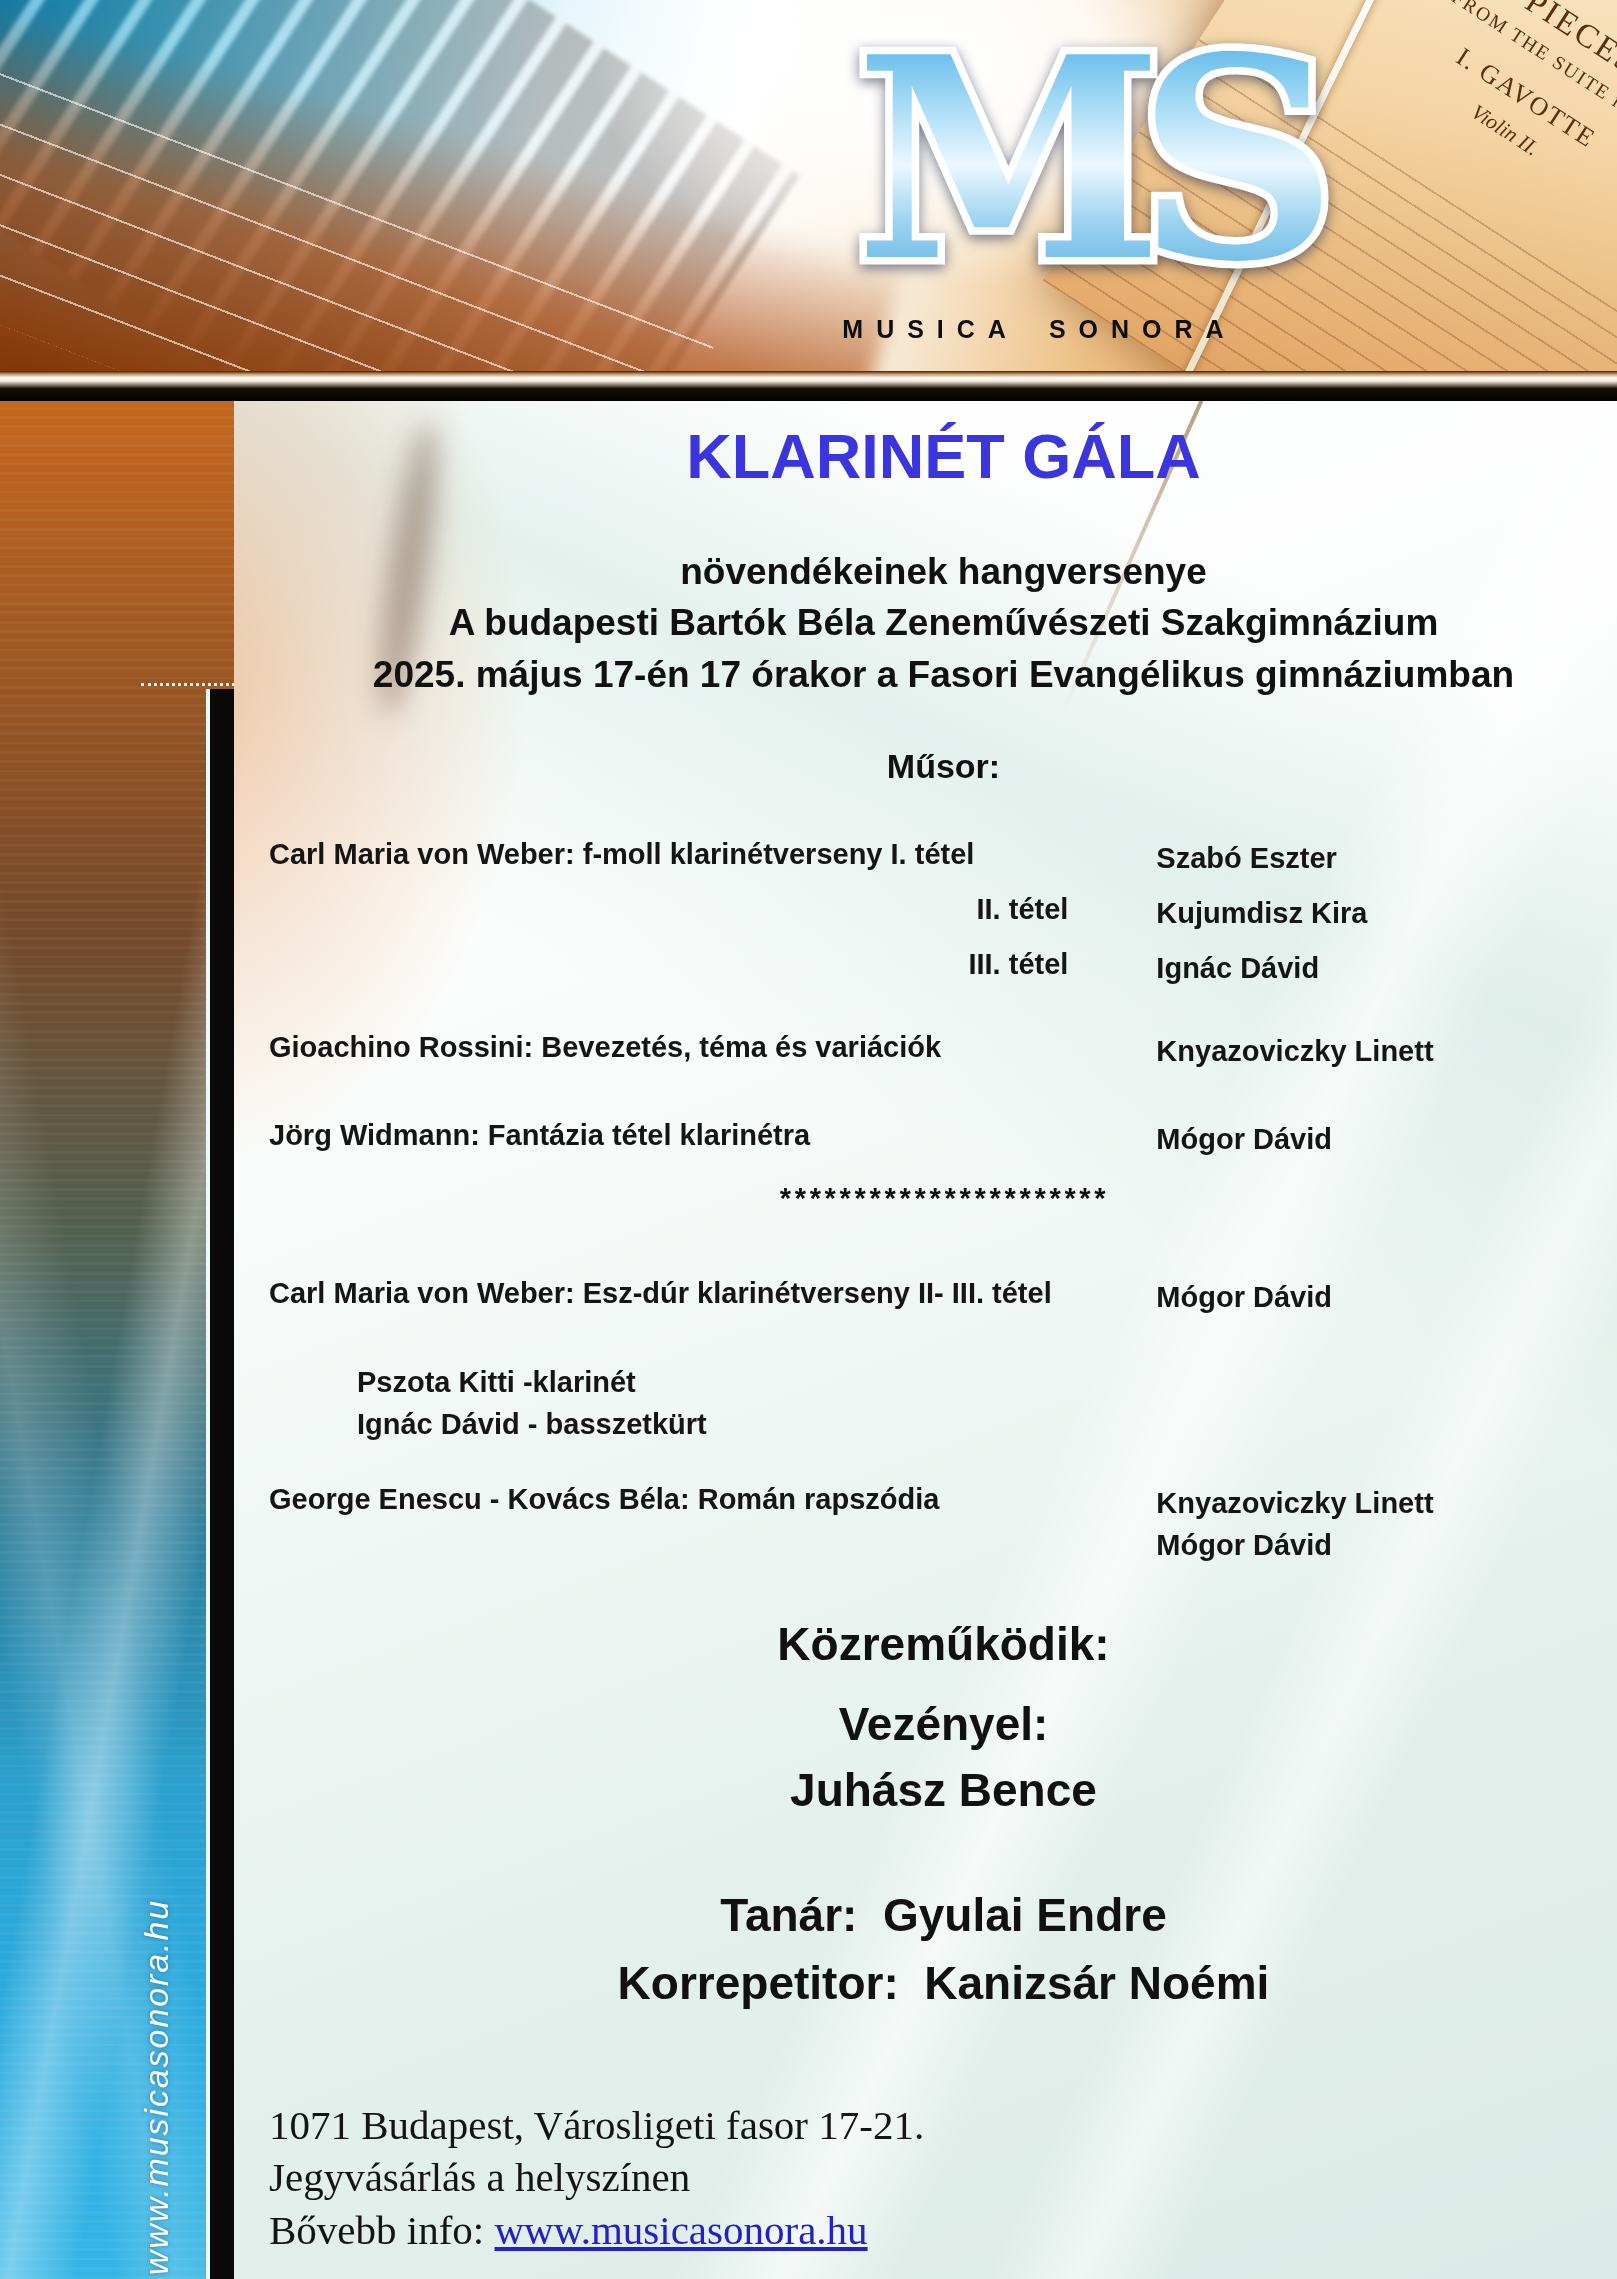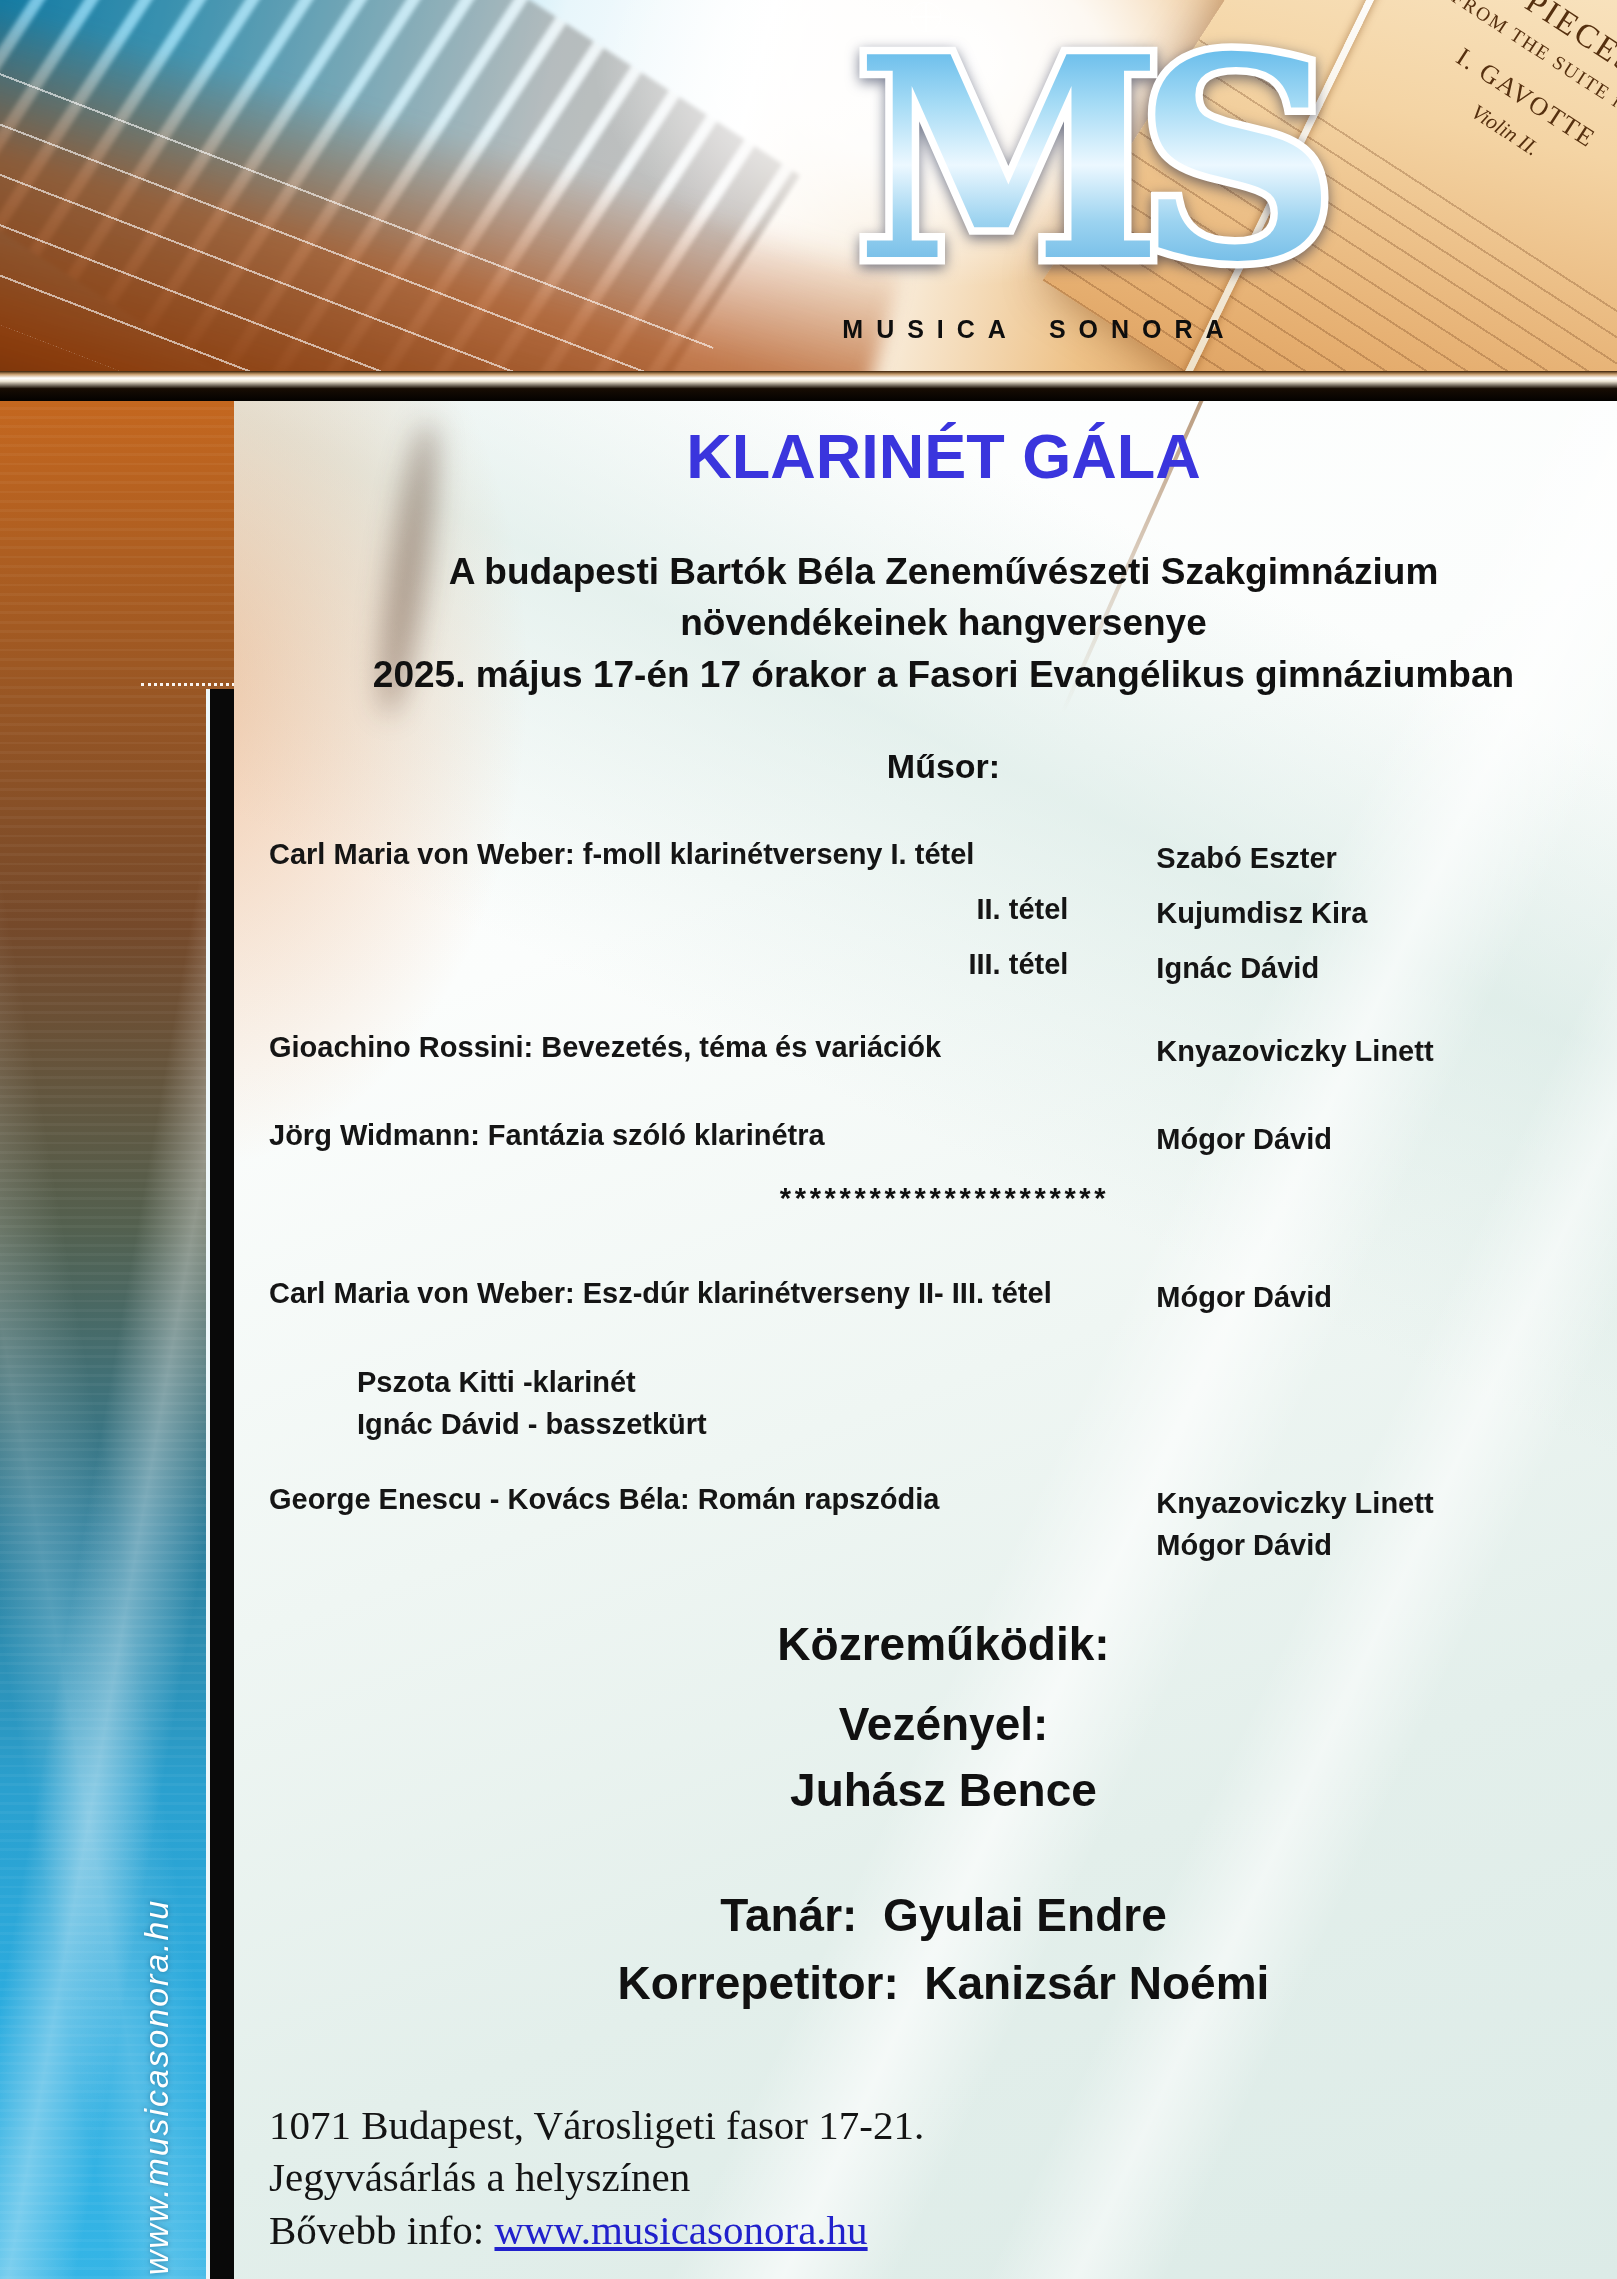--- a/index.html
+++ b/index.html
@@ -164,22 +164,22 @@
   </div>
 
   <div class="content">
     <div class="content-fx"></div>
     <div class="fhole"></div>
     <div class="bow"></div>
 
     <h1 class="title">KLARINÉT GÁLA</h1>
 
     <div class="subtitle">
+      <div>növendékeinek hangversenye</div>
       <div>A budapesti Bartók Béla Zeneművészeti Szakgimnázium</div>
-      <div>növendékeinek hangversenye</div>
       <div>2025. május 17-én 17 órakor a Fasori Evangélikus gimnáziumban</div>
     </div>
 
     <div class="musor">Műsor:</div>
 
     <div class="program">
       <div class="prow">
         <div class="work">Carl Maria von Weber: f-moll klarinétverseny I. tétel</div>
         <div class="perf">Szabó Eszter</div>
       </div>
@@ -189,21 +189,21 @@
       </div>
       <div class="prow mb-g">
         <div class="work tr">III. tétel</div>
         <div class="perf">Ignác Dávid</div>
       </div>
       <div class="prow mb-50">
         <div class="work">Gioachino Rossini: Bevezetés, téma és variációk</div>
         <div class="perf">Knyazoviczky Linett</div>
       </div>
       <div class="prow mb-20">
-        <div class="work">Jörg Widmann: Fantázia szóló klarinétra</div>
+        <div class="work">Jörg Widmann: Fantázia tétel klarinétra</div>
         <div class="perf">Mógor Dávid</div>
       </div>
 
       <div class="sep">**********************</div>
 
       <div class="prow mb-46">
         <div class="work">Carl Maria von Weber: Esz-dúr klarinétverseny II- III. tétel</div>
         <div class="perf">Mógor Dávid</div>
       </div>
       <div class="prow mb-40">

